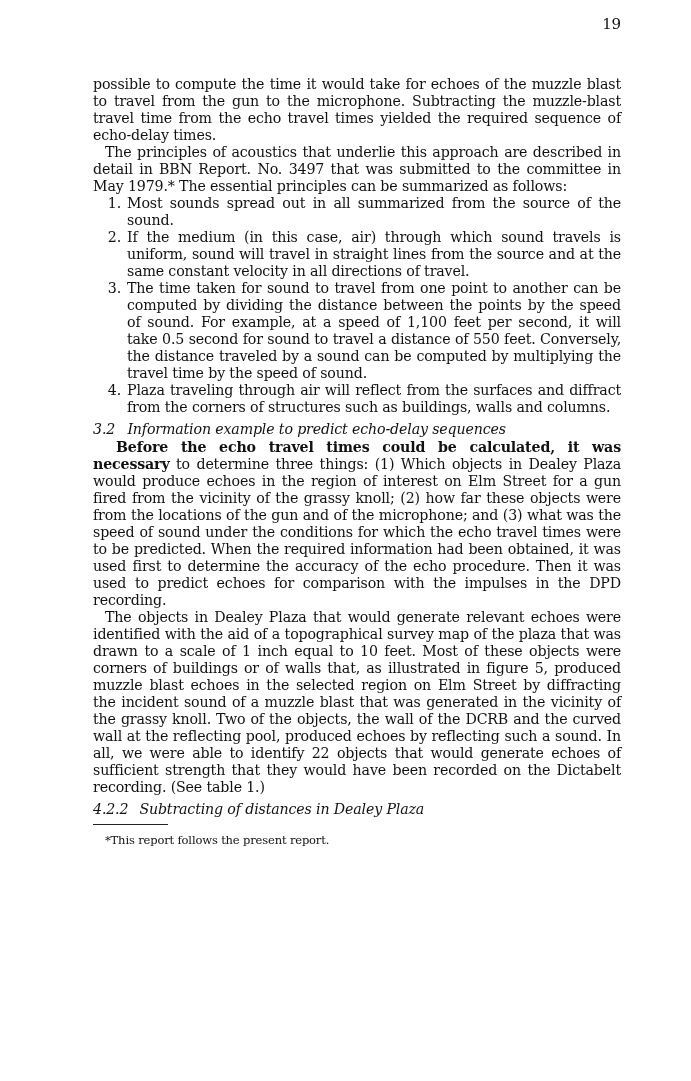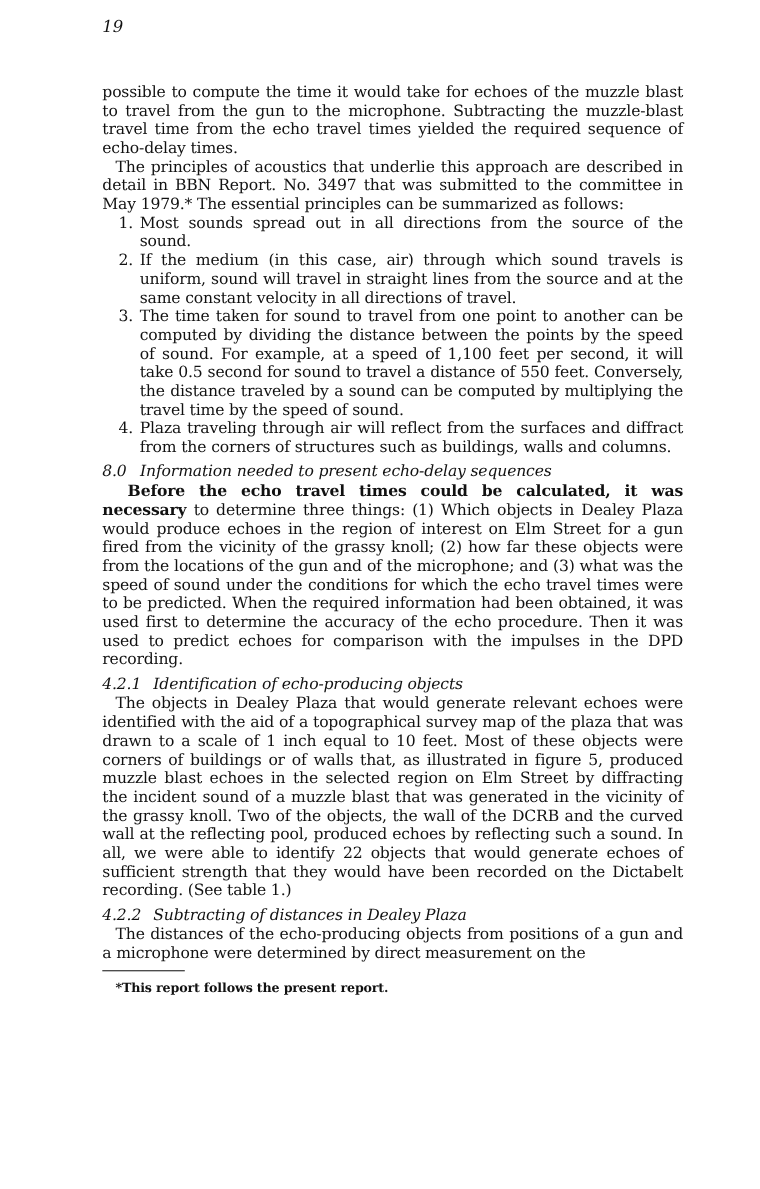--- a/index.html
+++ b/index.html
@@ -7,78 +7,73 @@
   .page {
     position: absolute; left: 93px; top: 0; width: 528px;
     font-family: "DejaVu Serif", "Liberation Serif", serif;
     color: #111111;
     font-size: 14.2px;
     line-height: 17px;
     letter-spacing: -0.15px;
   }
   .page-number {
     position: absolute; top: 16px; left: 0; width: 528px;
-    text-align: left; font-size: 15px; font-style: italic;
+    text-align: right; font-size: 15px;
   }
   .body { position: absolute; top: 76px; left: 0; width: 528px; }
   p { margin: 0; text-align: justify; }
   p.indent { text-indent: 12px; }
   .list { margin: 0; padding: 0; list-style: none; }
   .list li { display: flex; text-align: justify; }
   .list .num { width: 34px; text-align: right; padding-right: 6px; flex: 0 0 34px; box-sizing: border-box; }
   .list .txt { flex: 1; text-align: justify; }
   .heading { font-style: italic; margin-top: 5px; margin-bottom: 1px; }
   .heading .hnum { display: inline-block; min-width: 30px; }
   .bold-lead { font-weight: bold; margin-left: 11px; }
   .rule { width: 75px; border-top: 1px solid #222; margin-top: 6px; margin-bottom: 8px; }
-  .footnote { font-size: 11.5px; font-weight: bold; padding-left: 12px; line-height: 14px; }
+  .footnote { font-size: 11.5px; font-weight: normal; padding-left: 12px; line-height: 14px; }
 </style>
 </head>
 <body>
 
 <div class="page">
   <div class="page-number">19</div>
 
   <div class="body">
     <p>possible to compute the time it would take for echoes of the muzzle blast to travel from the gun to the microphone. Subtracting the muzzle-blast travel time from the echo travel times yielded the required sequence of echo-delay times.</p>
     <p class="indent">The principles of acoustics that underlie this approach are described in detail in BBN Report. No. 3497 that was submitted to the committee in May 1979.* The essential principles can be summarized as follows:</p>
 
     <ol class="list">
       <li>
         <span class="num">1.</span>
-        <span class="txt">Most sounds spread out in all directions from the source of the sound.</span>
+        <span class="txt">Most sounds spread out in all summarized from the source of the sound.</span>
       </li>
       <li>
         <span class="num">2.</span>
         <span class="txt">If the medium (in this case, air) through which sound travels is uniform, sound will travel in straight lines from the source and at the same constant velocity in all directions of travel.</span>
       </li>
       <li>
         <span class="num">3.</span>
         <span class="txt">The time taken for sound to travel from one point to another can be computed by dividing the distance between the points by the speed of sound. For example, at a speed of 1,100 feet per second, it will take 0.5 second for sound to travel a distance of 550 feet. Conversely, the distance traveled by a sound can be computed by multiplying the travel time by the speed of sound.</span>
       </li>
       <li>
         <span class="num">4.</span>
         <span class="txt">Plaza traveling through air will reflect from the surfaces and diffract from the corners of structures such as buildings, walls and columns.</span>
       </li>
     </ol>
 
     <div class="heading">
-      <span class="hnum">8.0</span>
-      <span>Information needed to present echo-delay sequences</span>
+      <span class="hnum">3.2</span>
+      <span>Information example to predict echo-delay sequences</span>
     </div>
     <p class="indent"><span class="bold-lead">Before the echo travel times could be calculated, it was necessary</span><span> to determine three things: (1) Which objects in Dealey Plaza would produce echoes in the region of interest on Elm Street for a gun fired from the vicinity of the grassy knoll; (2) how far these objects were from the locations of the gun and of the microphone; and (3) what was the speed of sound under the conditions for which the echo travel times were to be predicted. When the required information had been obtained, it was used first to determine the accuracy of the echo procedure. Then it was used to predict echoes for comparison with the impulses in the DPD recording.</span></p>
 
-    <div class="heading">
-      <span class="hnum" style="min-width:42px">4.2.1</span>
-      <span>Identification of echo-producing objects</span>
-    </div>
     <p class="indent">The objects in Dealey Plaza that would generate relevant echoes were identified with the aid of a topographical survey map of the plaza that was drawn to a scale of 1 inch equal to 10 feet. Most of these objects were corners of buildings or of walls that, as illustrated in figure 5, produced muzzle blast echoes in the selected region on Elm Street by diffracting the incident sound of a muzzle blast that was generated in the vicinity of the grassy knoll. Two of the objects, the wall of the DCRB and the curved wall at the reflecting pool, produced echoes by reflecting such a sound. In all, we were able to identify 22 objects that would generate echoes of sufficient strength that they would have been recorded on the Dictabelt recording. (See table 1.)</p>
 
     <div class="heading">
       <span class="hnum" style="min-width:42px">4.2.2</span>
       <span>Subtracting of distances in Dealey Plaza</span>
     </div>
-    <p class="indent">The distances of the echo-producing objects from positions of a gun and a microphone were determined by direct measurement on the</p>
 
     <div class="rule"></div>
     <div class="footnote">*This report follows the present report.</div>
   </div>
 </div>
 
 </body></html>

